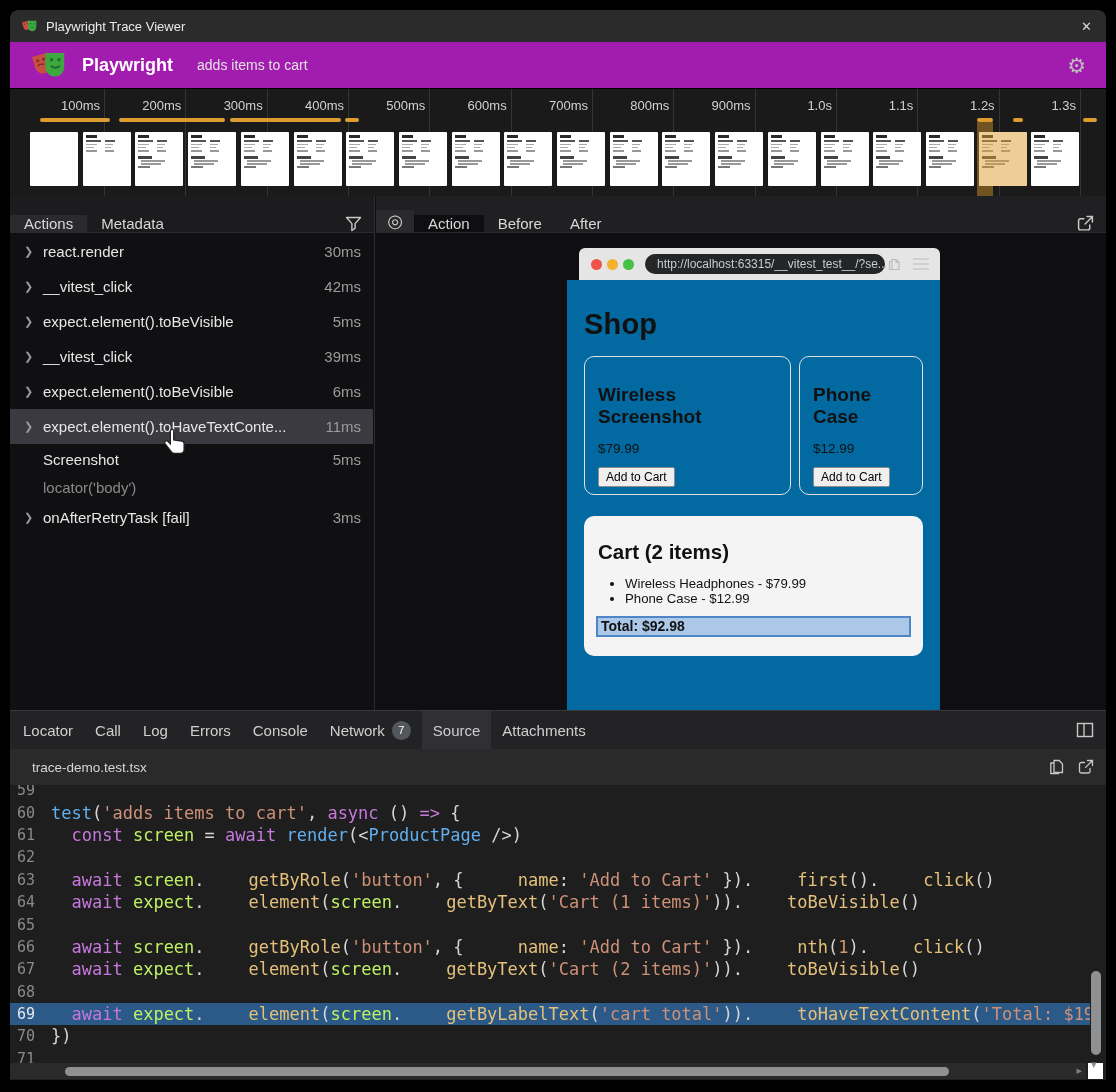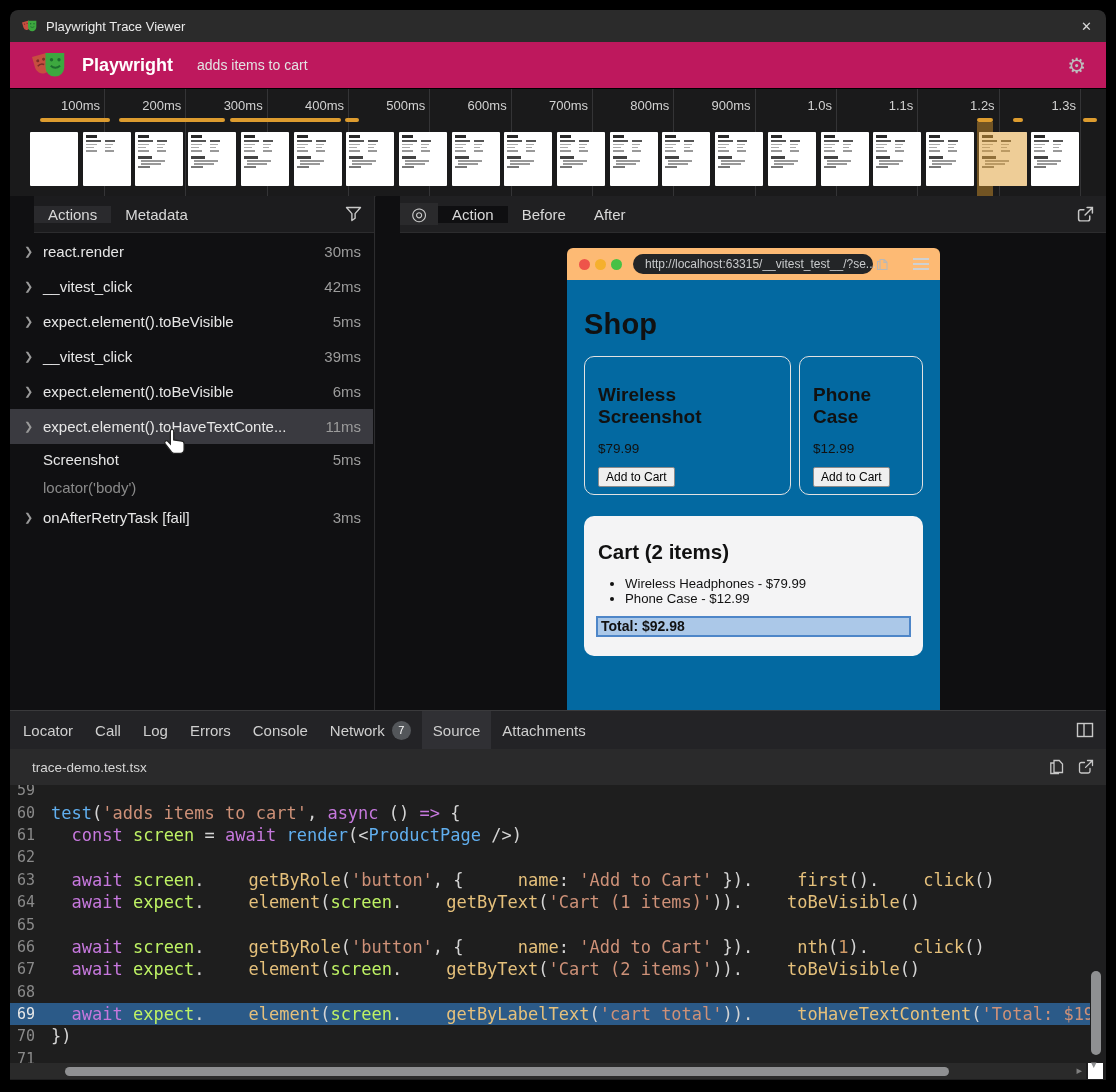--- a/index.html
+++ b/index.html
@@ -4,21 +4,21 @@
 <style>
   html,body{margin:0;padding:0;background:#000;width:1116px;height:1092px;overflow:hidden;
     font-family:"Liberation Sans",sans-serif;-webkit-font-smoothing:antialiased;}
   .win{position:absolute;left:10px;top:10px;width:1096px;height:1070px;background:#101012;border-radius:8px 8px 0 0;overflow:hidden;}
   
   .titlebar{position:absolute;left:0;top:0;right:0;height:32px;background:#2b2b2b;display:flex;align-items:center;border-radius:8px 8px 0 0;}
   .titlebar .tb-logo{margin-left:12px;display:flex;}
   .titlebar .tb-title{margin-left:8px;font-size:13px;color:#eaeaea;}
   .titlebar .tb-close{margin-left:auto;margin-right:14px;font-size:13px;color:#d8d8d8;cursor:default;}
   
-  .appheader{position:absolute;left:0;top:32px;right:0;height:46px;background:#be185d;display:flex;align-items:center;}
+  .appheader{position:absolute;left:0;top:32px;right:0;height:46px;background:#a21caf;display:flex;align-items:center;}
   .brand-logo{margin-left:22px;display:flex;}
   .brand{margin-left:14px;font-size:18px;font-weight:bold;color:#fff;}
   .test-title{margin-left:24px;font-size:14px;color:#e3e3e3;}
   .gear{margin-left:auto;margin-right:20px;font-size:21px;color:#bdbdbd;line-height:1;}
   
   .timeline{position:absolute;left:0;top:78px;right:0;height:108px;background:#1a1a1b;border-top:1px solid #000;}
   .grid{position:absolute;top:0;width:1px;height:108px;background:#343436;}
   .tick-label{position:absolute;top:9px;width:86px;text-align:right;font-size:13px;color:#d2d2d2;}
   .tbar{position:absolute;top:29px;height:4px;border-radius:2px;background:#dd9c2f;}
   .tmarker{position:absolute;top:29px;}
@@ -27,40 +27,40 @@
   .film{position:absolute;left:0;top:43px;right:0;height:54px;}
   .thumb{position:absolute;top:0;width:48px;height:54px;background:#fff;border-radius:1px;overflow:hidden;}
   .thumb .mock{padding:3px;display:flex;flex-direction:column;gap:2px;}
   .mkrow{display:flex;gap:4px;}
   .mkcol{display:flex;flex-direction:column;gap:1.5px;}
   .thumb .hl-ov{position:absolute;inset:0;background:rgba(221,156,47,0.5);}
   
   .main{position:absolute;left:0;top:186px;right:0;height:514px;}
   .left{position:absolute;left:0;top:0;width:365px;height:100%;background:#101012;border-right:1px solid #2d2d2f;box-sizing:border-box;}
   .right{position:absolute;left:366px;top:0;right:0;height:100%;background:#0f0f11;}
-  .tabsbar{position:absolute;left:0;top:0;right:0;height:36px;background:#1c1c1e;border-bottom:1px solid #2c2c2e;display:flex;align-items:center;margin-left:24px;}
+  .tabsbar{position:absolute;left:0;top:0;right:0;height:36px;background:#1c1c1e;border-bottom:1px solid #2c2c2e;display:flex;align-items:flex-end;}
   .tab{display:flex;align-items:center;padding:0 14px;font-size:15px;color:#d8d8d8;}
   .tab.sel-light{background:#2a2a2d;}
   .tab.sel-dark{background:#0f0f11;}
   .funnel{margin-left:auto;margin-right:12px;display:flex;align-items:center;}
   .bullseye-block{width:38px;display:flex;align-items:center;justify-content:center;background:#2a2a2c;color:#d0d0d0;font-size:18px;}
   .extlink{margin-left:auto;margin-right:12px;display:flex;align-items:center;}
   
   .actionlist{position:absolute;left:0;top:38px;right:1px;}
   .arow{display:flex;align-items:center;height:35px;padding-left:14px;}
   .arow.sel{background:#3a3a40;}
   .arow .chev{width:19px;font-size:11px;color:#9a9a9a;}
   .arow .nochev{width:19px;}
   .arow .atitle{font-size:15px;color:#e6e6e6;}
   .arow .adur{margin-left:auto;padding-right:12px;font-size:15px;color:#9c9c9c;}
   .asub{height:26px;padding-left:33px;font-size:15px;color:#8a8a8a;display:flex;align-items:center;}
   .arow.short{height:30px;}
   
   .snapshot{position:absolute;left:191px;top:52px;width:373px;height:462px;}
-  .chrome{position:absolute;left:0;top:0;right:0;height:32px;background:#fdba74;border-radius:6px 6px 0 0;}
+  .chrome{position:absolute;left:12px;top:0;right:0;height:32px;background:#e5e5e5;border-radius:6px 6px 0 0;}
   .dot{position:absolute;top:11px;width:11px;height:11px;border-radius:50%;}
   .pill{position:absolute;left:66px;top:6px;width:240px;height:20px;background:#232527;border-radius:10px;display:flex;align-items:center;}
   .pill .url{margin-left:12px;font-size:12px;color:#c9cbcd;white-space:nowrap;}
   .pill .cpy{margin-left:auto;margin-right:7px;display:flex;}
   .burger{position:absolute;right:11px;top:10px;display:flex;flex-direction:column;gap:3px;}
   .burger div{width:16px;height:2px;background:#ced1d3;}
   .page{position:absolute;left:0;top:32px;right:0;bottom:0;background:#0369a1;color:#111;padding:0 17px;box-sizing:border-box;}
   .page h1{margin:0;padding-top:28px;font-size:29px;font-weight:800;letter-spacing:0.2px;}
   .products{display:flex;gap:8px;margin-top:15px;}
   .card{border:1px solid #e2e2e2;border-radius:10px;padding:13px;box-sizing:border-box;height:139px;}

